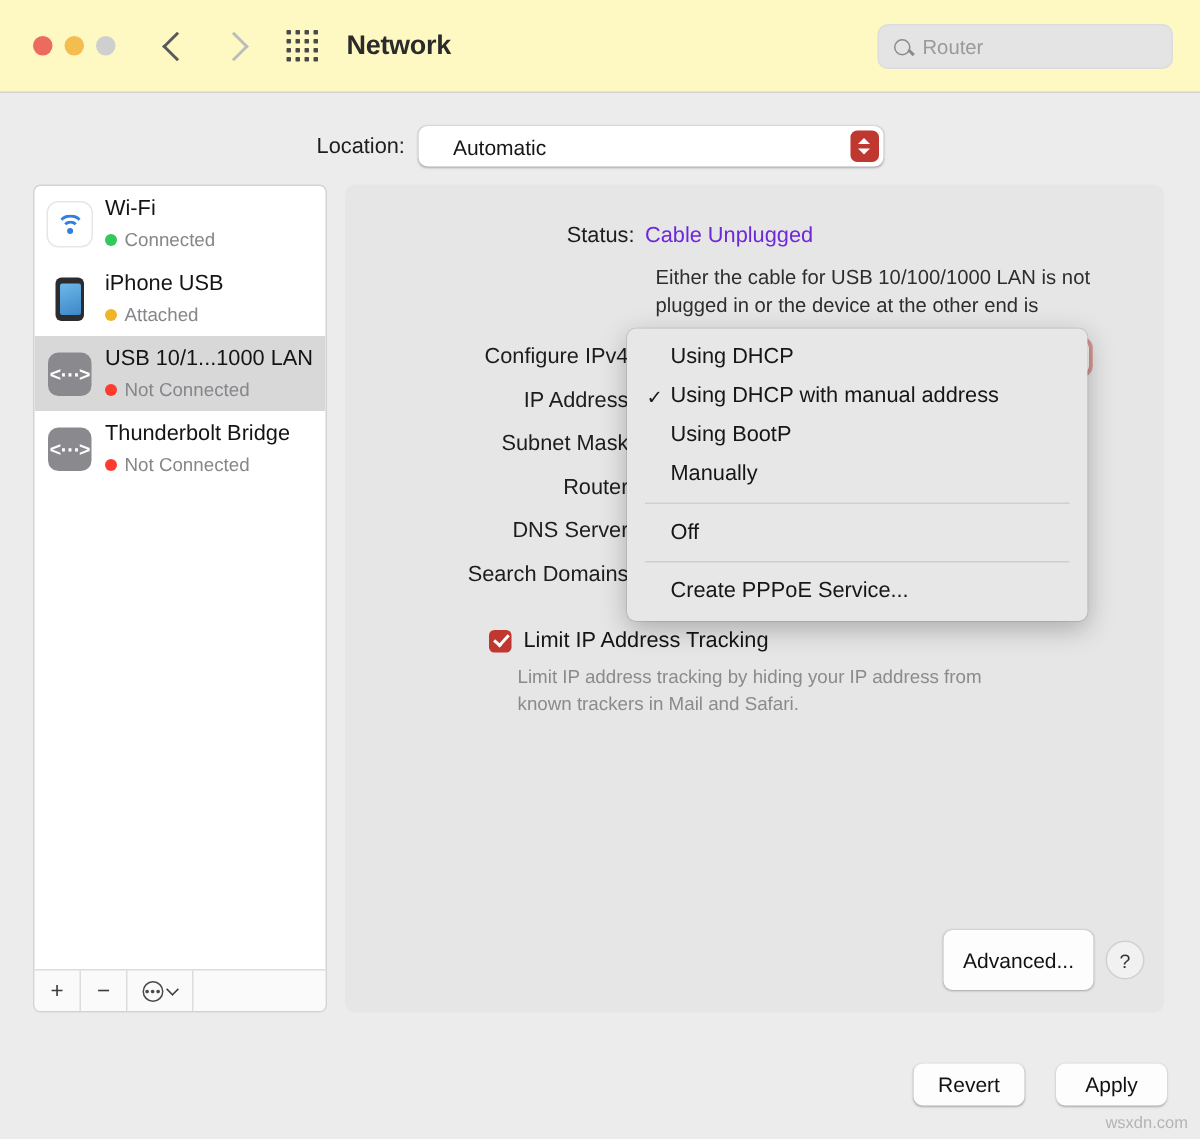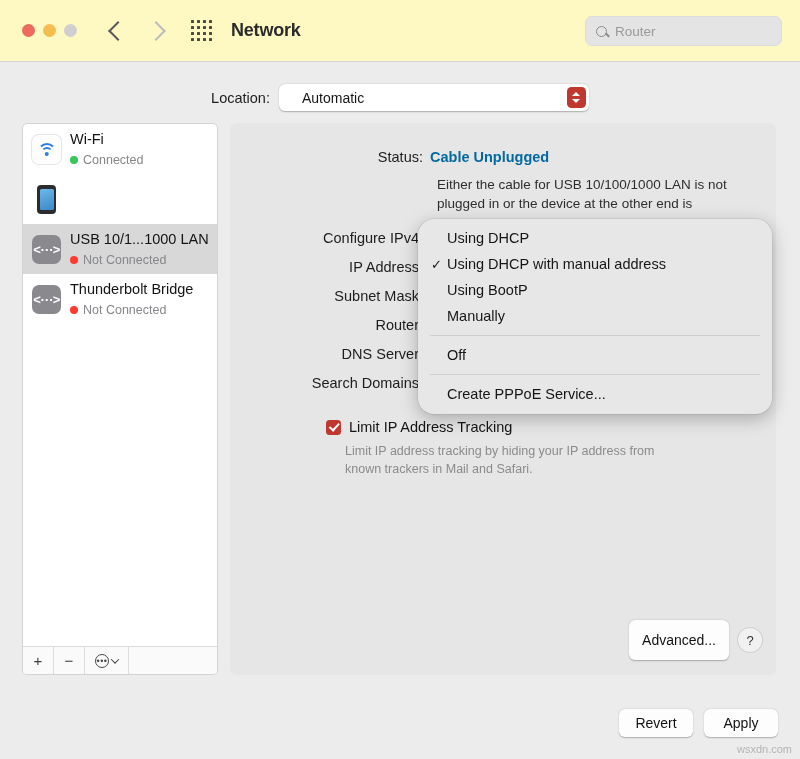--- a/index.html
+++ b/index.html
@@ -306,22 +306,22 @@
   }
   .status-label {
     width: 200px;
     text-align: right;
     font-size: 14.5px;
     color: #1d1d1d;
     padding-right: 7px;
   }
   .status-value {
     font-size: 14.5px;
-    font-weight: bold;
-    color: #0369a1;
+    font-weight: normal;
+    color: #6d28d9;
   }
   .status-desc {
     margin-left: 200px;
     padding-left: 7px;
     margin-top: 10px;
     font-size: 13.5px;
     color: #2e2e2e;
     line-height: 1.42;
     width: 320px;
   }
@@ -423,37 +423,37 @@
     font-size: 13px;
     color: #333;
   }
 
   
   .win-bottom {
     position: absolute;
     right: 22px;
     bottom: 22px;
     display: flex;
-    gap: 11px;
+    gap: 21px;
   }
   .btn-lg {
     height: 28px;
     min-width: 74px;
     padding: 0 15px;
     font-size: 14px;
   }
 
   
   .menu {
     position: absolute;
     left: 418px;
     top: 219px;
-    width: 354px;
+    width: 307px;
     background: #e7e7e7;
-    border-radius: 16px;
+    border-radius: 6px;
     box-shadow: 0 5px 18px rgba(0,0,0,0.26), 0 0 0 0.5px rgba(0,0,0,0.12);
     padding: 6px 0 7px 0;
     z-index: 50;
   }
   .menu-item {
     display: flex;
     align-items: center;
     height: 26px;
     padding-left: 13px;
     font-size: 14.5px;
@@ -555,20 +555,27 @@
             </div>
           </div>
         </div>
 
         <div class="svc">
           <div class="svc-icon">
             <div class="ic-phone">
                 <div class="screen"></div>
               </div>
           </div>
+          <div class="svc-text">
+            <div class="svc-name">iPhone USB</div>
+            <div class="svc-status">
+              <span class="dot" style="background:#f0b429"></span>
+              <span>Attached</span>
+            </div>
+          </div>
         </div>
 
         <div class="svc selected">
           <div class="svc-icon ic-eth">&lt;⋯&gt;</div>
           <div class="svc-text">
             <div class="svc-name">USB 10/1...1000 LAN</div>
             <div class="svc-status">
               <span class="dot" style="background:#ff3b30"></span>
               <span>Not Connected</span>
             </div>

